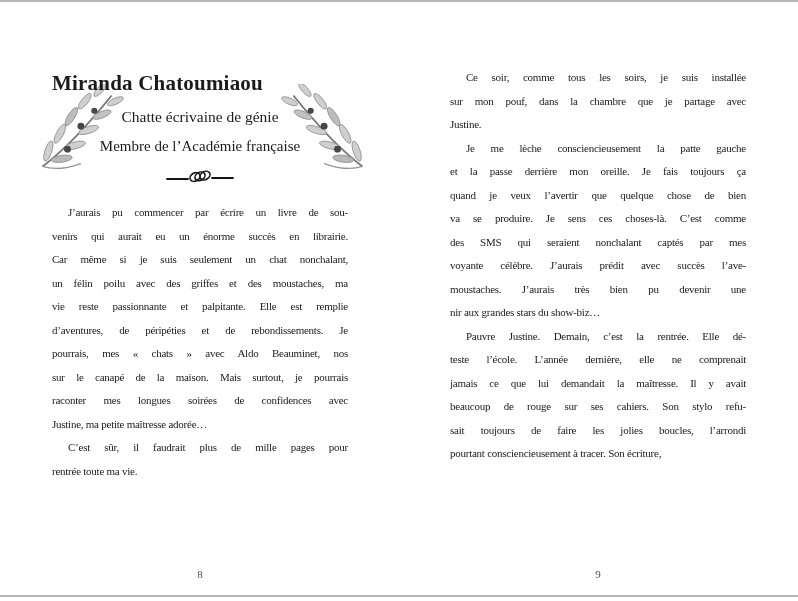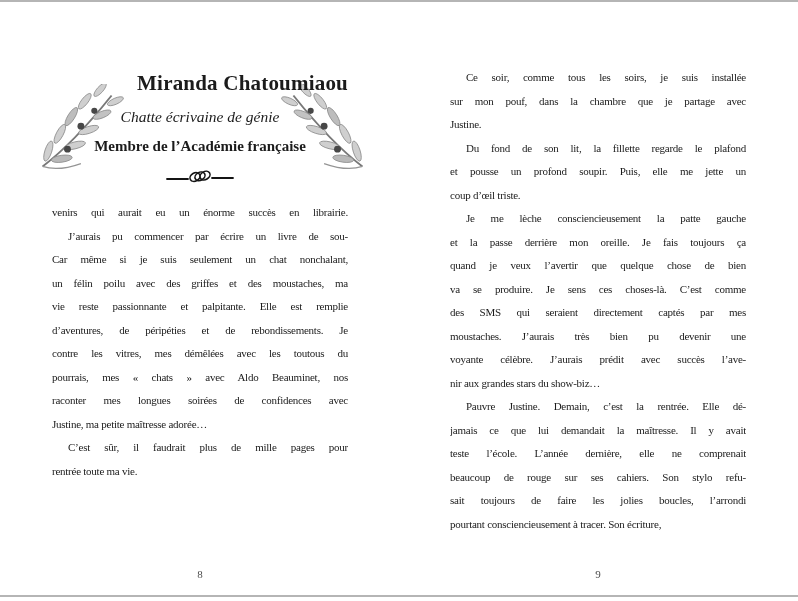--- a/index.html
+++ b/index.html
@@ -20,30 +20,30 @@
 
   .page {
     position: absolute; top: 0; height: 601px; width: 296px;
   }
   .page.left  { left: 52px; }
   .page.right { left: 450px; }
 
   
   .title {
     position: absolute; top: 70px; left: 0; width: 100%;
-    text-align: right; font-weight: bold; font-size: 21px; line-height: 26px;
+    text-align: left; font-weight: bold; font-size: 21px; line-height: 26px;
     letter-spacing: 0.2px;
   }
   .subtitle {
     position: absolute; top: 106px; left: 0; width: 100%;
-    text-align: center; font-style: italic; font-size: 15.5px; line-height: 22px;
+    text-align: center; font-size: 15.5px; line-height: 22px;
   }
   .affiliation {
     position: absolute; top: 136px; left: 0; width: 100%;
-    text-align: center; font-weight: bold; font-size: 15px; line-height: 21px;
+    text-align: center; font-weight: normal; font-size: 15px; line-height: 21px;
   }
   .ornament {
     position: absolute; width: 92px; height: 92px; top: 84px;
   }
   .ornament.left-branch  { left: -19px; }
   .ornament.right-branch { right: -24px; transform: scaleX(-1); }
   .divider {
     position: absolute; top: 167px; left: 50%; margin-left: -35px;
     width: 70px; height: 20px;
   }
@@ -128,66 +128,61 @@
     <path d="M47,11 H68" stroke="#141414" stroke-width="1.8" stroke-linecap="round" fill="none"></path>
     <g fill="none" stroke="#141414" stroke-width="1.6">
       <ellipse cx="30" cy="10" rx="5.3" ry="4" transform="rotate(-30 30 10)"></ellipse>
       <ellipse cx="35" cy="9.3" rx="5.3" ry="4" transform="rotate(-30 35 9.3)"></ellipse>
       <ellipse cx="40" cy="8.6" rx="5.3" ry="4" transform="rotate(-30 40 8.6)"></ellipse>
     </g>
   </svg>
 
   <div class="body-text">
       <div class="para">
+        <div class="line indent">J’aurais pu commencer par écrire un livre de sou-</div>
         <div class="line">venirs qui aurait eu un énorme succès en librairie.</div>
-        <div class="line indent">J’aurais pu commencer par écrire un livre de sou-</div>
         <div class="line">Car même si je suis seulement un chat nonchalant,</div>
         <div class="line">un félin poilu avec des griffes et des moustaches, ma</div>
         <div class="line">vie reste passionnante et palpitante. Elle est remplie</div>
         <div class="line">d’aventures, de péripéties et de rebondissements. Je</div>
-        <div class="line">contre les vitres, mes démêlées avec les toutous du</div>
         <div class="line">pourrais, mes « chats » avec Aldo Beauminet, nos</div>
+        <div class="line">sur le canapé de la maison. Mais surtout, je pourrais</div>
         <div class="line">raconter mes longues soirées de confidences avec</div>
         <div class="line last">Justine, ma petite maîtresse adorée…</div>
       </div>
       <div class="para">
         <div class="line indent">C’est sûr, il faudrait plus de mille pages pour</div>
         <div class="line last">rentrée toute ma vie.</div>
       </div>
     </div>
 
   <div class="page-number">8</div>
 </div>
 
 <div class="page right">
   <div class="body-text">
       <div class="para">
         <div class="line indent">Ce soir, comme tous les soirs, je suis installée</div>
         <div class="line">sur mon pouf, dans la chambre que je partage avec</div>
         <div class="line last">Justine.</div>
       </div>
       <div class="para">
-        <div class="line indent">Du fond de son lit, la fillette regarde le plafond</div>
-        <div class="line">et pousse un profond soupir. Puis, elle me jette un</div>
-        <div class="line last">coup d’œil triste.</div>
-      </div>
-      <div class="para">
         <div class="line indent">Je me lèche consciencieusement la patte gauche</div>
         <div class="line">et la passe derrière mon oreille. Je fais toujours ça</div>
         <div class="line">quand je veux l’avertir que quelque chose de bien</div>
         <div class="line">va se produire. Je sens ces choses-là. C’est comme</div>
-        <div class="line">des SMS qui seraient directement captés par mes</div>
+        <div class="line">des SMS qui seraient nonchalant captés par mes</div>
+        <div class="line">voyante célèbre. J’aurais prédit avec succès l’ave-</div>
         <div class="line">moustaches. J’aurais très bien pu devenir une</div>
-        <div class="line">voyante célèbre. J’aurais prédit avec succès l’ave-</div>
         <div class="line last">nir aux grandes stars du show-biz…</div>
       </div>
       <div class="para">
         <div class="line indent">Pauvre Justine. Demain, c’est la rentrée. Elle dé-</div>
+        <div class="line">teste l’école. L’année dernière, elle ne comprenait</div>
         <div class="line">jamais ce que lui demandait la maîtresse. Il y avait</div>
-        <div class="line">teste l’école. L’année dernière, elle ne comprenait</div>
         <div class="line">beaucoup de rouge sur ses cahiers. Son stylo refu-</div>
         <div class="line">sait toujours de faire les jolies boucles, l’arrondi</div>
         <div class="line last">pourtant consciencieusement à tracer. Son écriture,</div>
       </div>
     </div>
   <div class="page-number">9</div>
 </div>
 
 <div class="edge-line bottom"></div>
 

